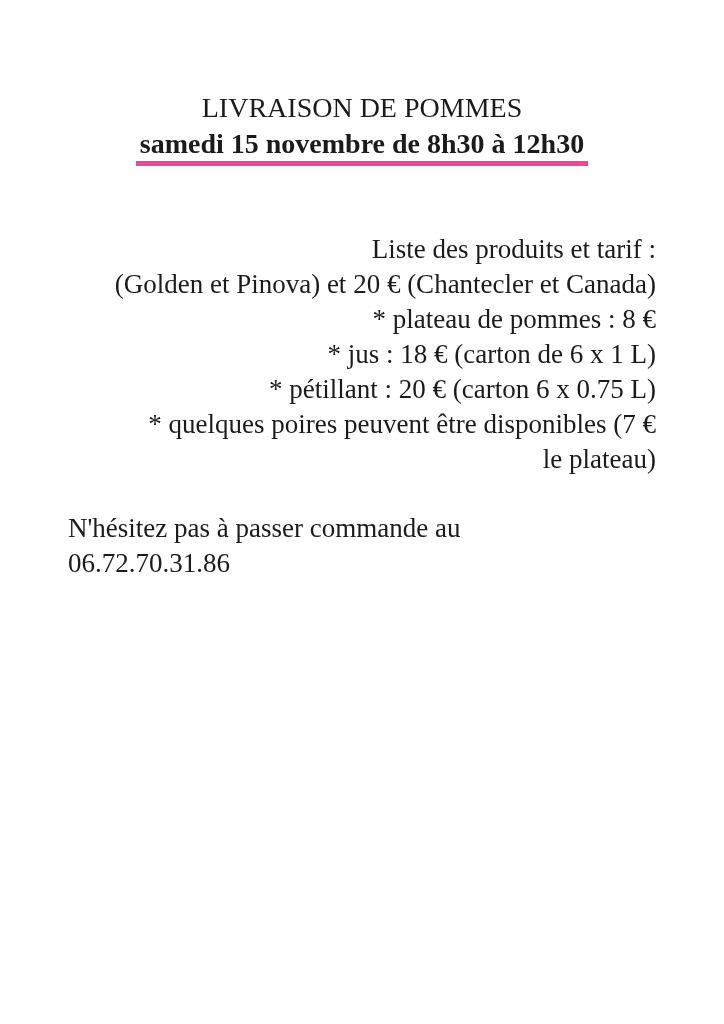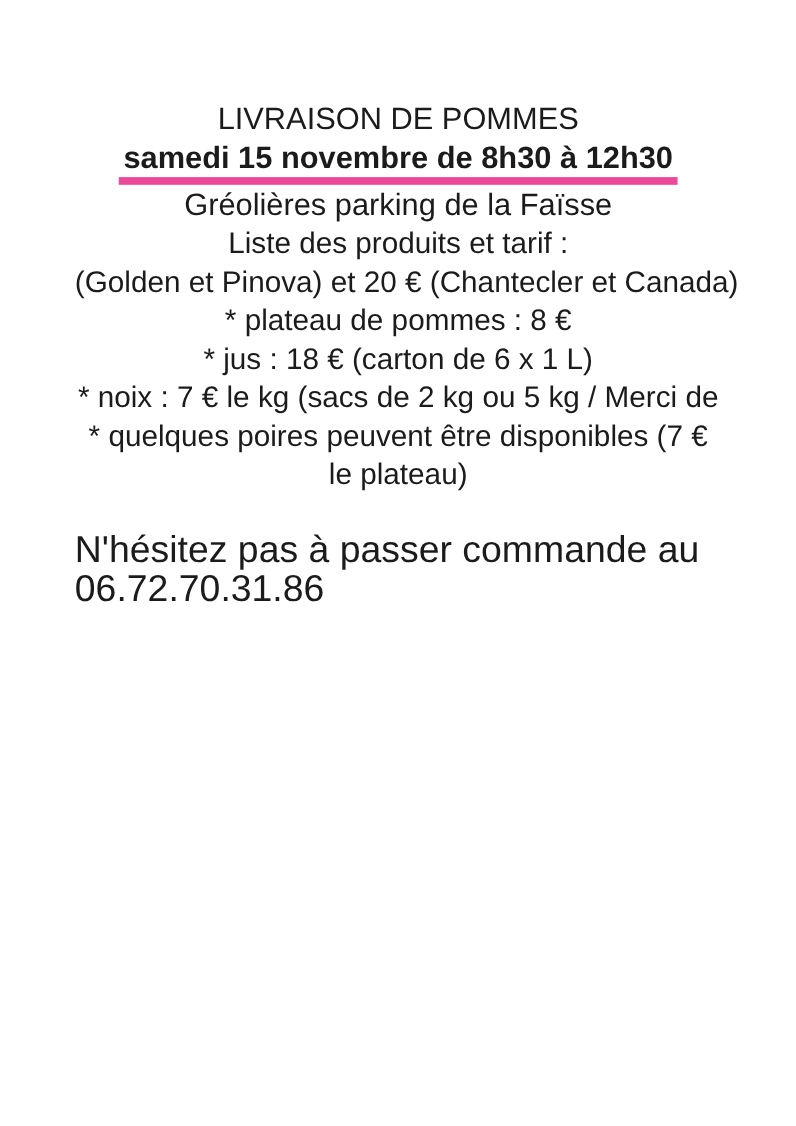--- a/index.html
+++ b/index.html
@@ -6,84 +6,84 @@
     margin: 0;
     padding: 0;
     background: #ffffff;
   }
   .page {
     position: relative;
     width: 724px;
     height: 1024px;
     background: #ffffff;
     color: #1b1b1b;
-    font-family: Liberation Sans, sans-serif;
+    font-family: Liberation Serif, serif;
     overflow: hidden;
     box-sizing: border-box;
   }
   .header {
     padding-top: 90px;
     text-align: center;
     font-size: 28px;
     line-height: 36px;
   }
   .title {
     font-weight: normal;
   }
   .date-row {
     margin-top: 0;
   }
   .date-inner {
     display: inline-block;
     font-weight: bold;
-    border-bottom: 7px solid #ec4899;
+    border-bottom: 5px solid #ec4899;
     padding: 0 4px 1px 4px;
     line-height: 32px;
   }
   .location {
     font-weight: normal;
   }
   .body-block {
+    margin-top: 66px;
     padding-left: 68px;
     padding-right: 68px;
     font-size: 27px;
     line-height: 35px;
-    text-align: center;
+    text-align: right;
   }
   .contact-block {
     margin-top: 34px;
     padding-left: 68px;
     padding-right: 52px;
-    font-size: 34px;
+    font-size: 27px;
     line-height: 35px;
     text-align: left;
   }
   .line {
     white-space: nowrap;
   }
 </style>
 </head>
 <body>
 
 <div class="page">
 
   <div class="header">
     <div class="title">LIVRAISON DE POMMES</div>
     <div class="date-row">
       <span class="date-inner">samedi 15 novembre de 8h30 à 12h30</span>
     </div>
-    <div class="location">Gréolières parking de la Faïsse</div>
   </div>
 
   <div class="body-block">
     <div class="line">Liste des produits et tarif :</div>
     <div class="line">(Golden et Pinova) et 20 € (Chantecler et Canada)</div>
     <div class="line">* plateau de pommes : 8 €</div>
     <div class="line">* jus : 18 € (carton de 6 x 1 L)</div>
-    <div class="line">* noix : 7 € le kg (sacs de 2 kg ou 5 kg / Merci de</div>
+    <div class="line">* pétillant : 20 € (carton 6 x 0.75 L)</div>
     <div class="line">* quelques poires peuvent être disponibles (7 €</div>
     <div class="line">le plateau)</div>
   </div>
 
   <div class="contact-block">
     <div class="line">N'hésitez pas à passer commande au</div>
     <div class="line">06.72.70.31.86</div>
   </div>
 
 </div>

